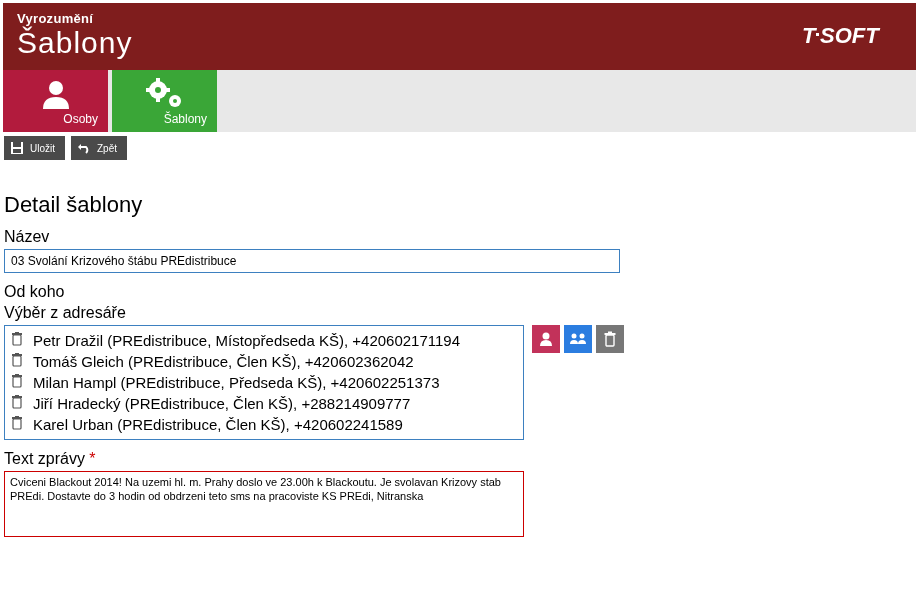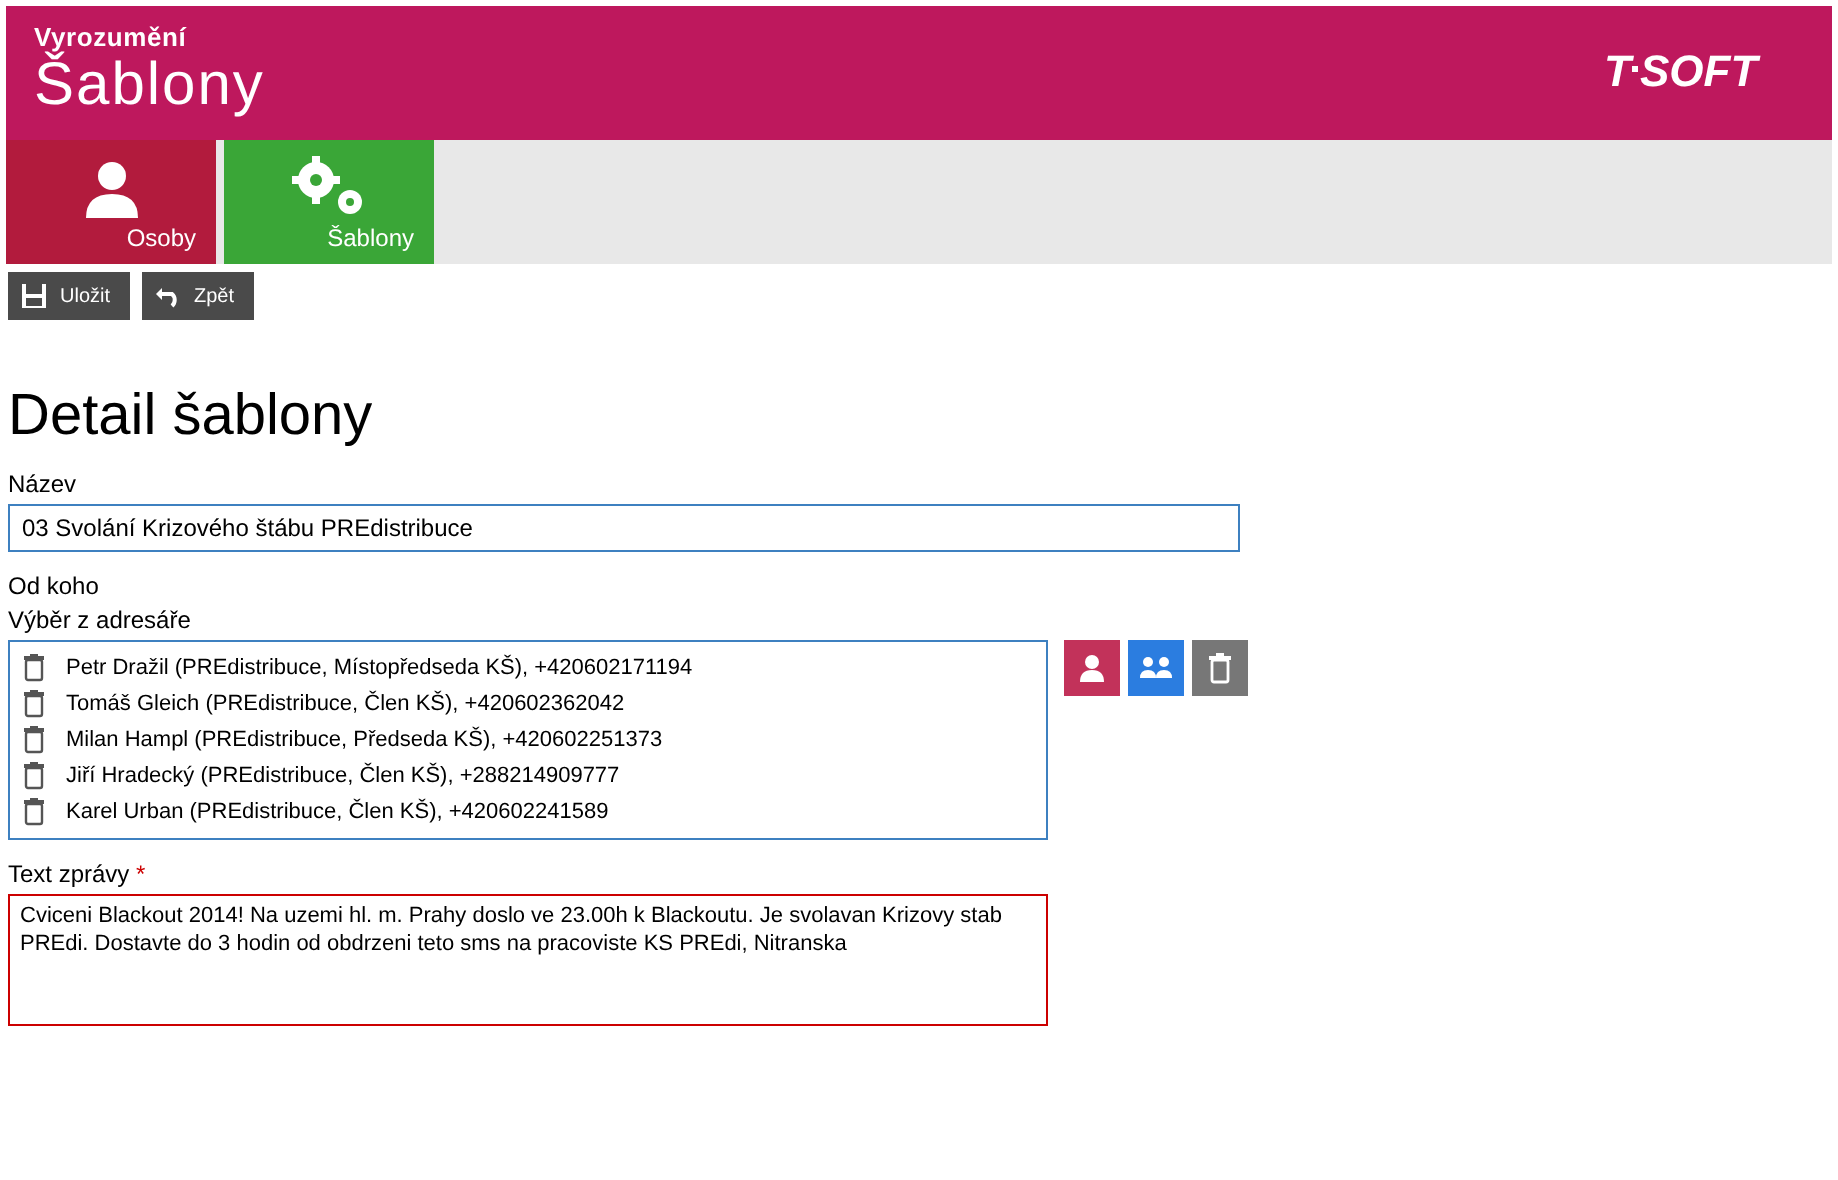--- a/index.html
+++ b/index.html
@@ -4,21 +4,21 @@
 <style>
   * { box-sizing: border-box; margin: 0; padding: 0; }
   body {
     font-family: Arial, Helvetica, sans-serif;
     font-size: 12px;
     background: #fff;
     color: #000;
     width: 919px;
   }
   .header {
-    background: #be185d;
+    background: #7f1d1d;
     color: #fff;
     padding: 8px 14px 10px 14px;
     display: flex;
     justify-content: space-between;
     align-items: center;
     margin: 3px 3px 0 3px;
   }
   .header-left .breadcrumb {
     font-size: 13px;
     font-weight: 600;
@@ -87,26 +87,26 @@
     height: 24px;
   }
   .toolbar button .btn-ico {
     display: inline-flex;
   }
 
   .content {
     padding: 4px 4px 20px 4px;
   }
   h1.section-title {
-    font-size: 29px;
+    font-size: 22px;
     font-weight: 400;
     margin: 8px 0 10px 0;
   }
   .field-label {
-    font-size: 12px;
+    font-size: 16px;
     margin-bottom: 3px;
     display: block;
   }
   .req { color: #c00; }
   .text-input {
     width: 616px;
     border: 1px solid #3d80c0;
     padding: 4px 6px;
     font-size: 12px;
     margin-bottom: 10px;
@@ -114,24 +114,23 @@
   }
   .row-flex { display: flex; align-items: flex-start; gap: 8px; }
   .recipients-box {
     width: 520px;
     border: 1px solid #3d80c0;
     padding: 4px 0;
     min-height: 100px;
   }
   .recipient-row {
     display: flex;
-    align-items: center;
     gap: 8px;
     padding: 2px 6px;
-    font-size: 11px;
+    font-size: 15px;
   }
   .trash-ico {
     width: 14px; height: 14px;
     cursor: pointer;
     color: #555;
   }
   .side-buttons {
     display: flex;
     gap: 4px;
   }

